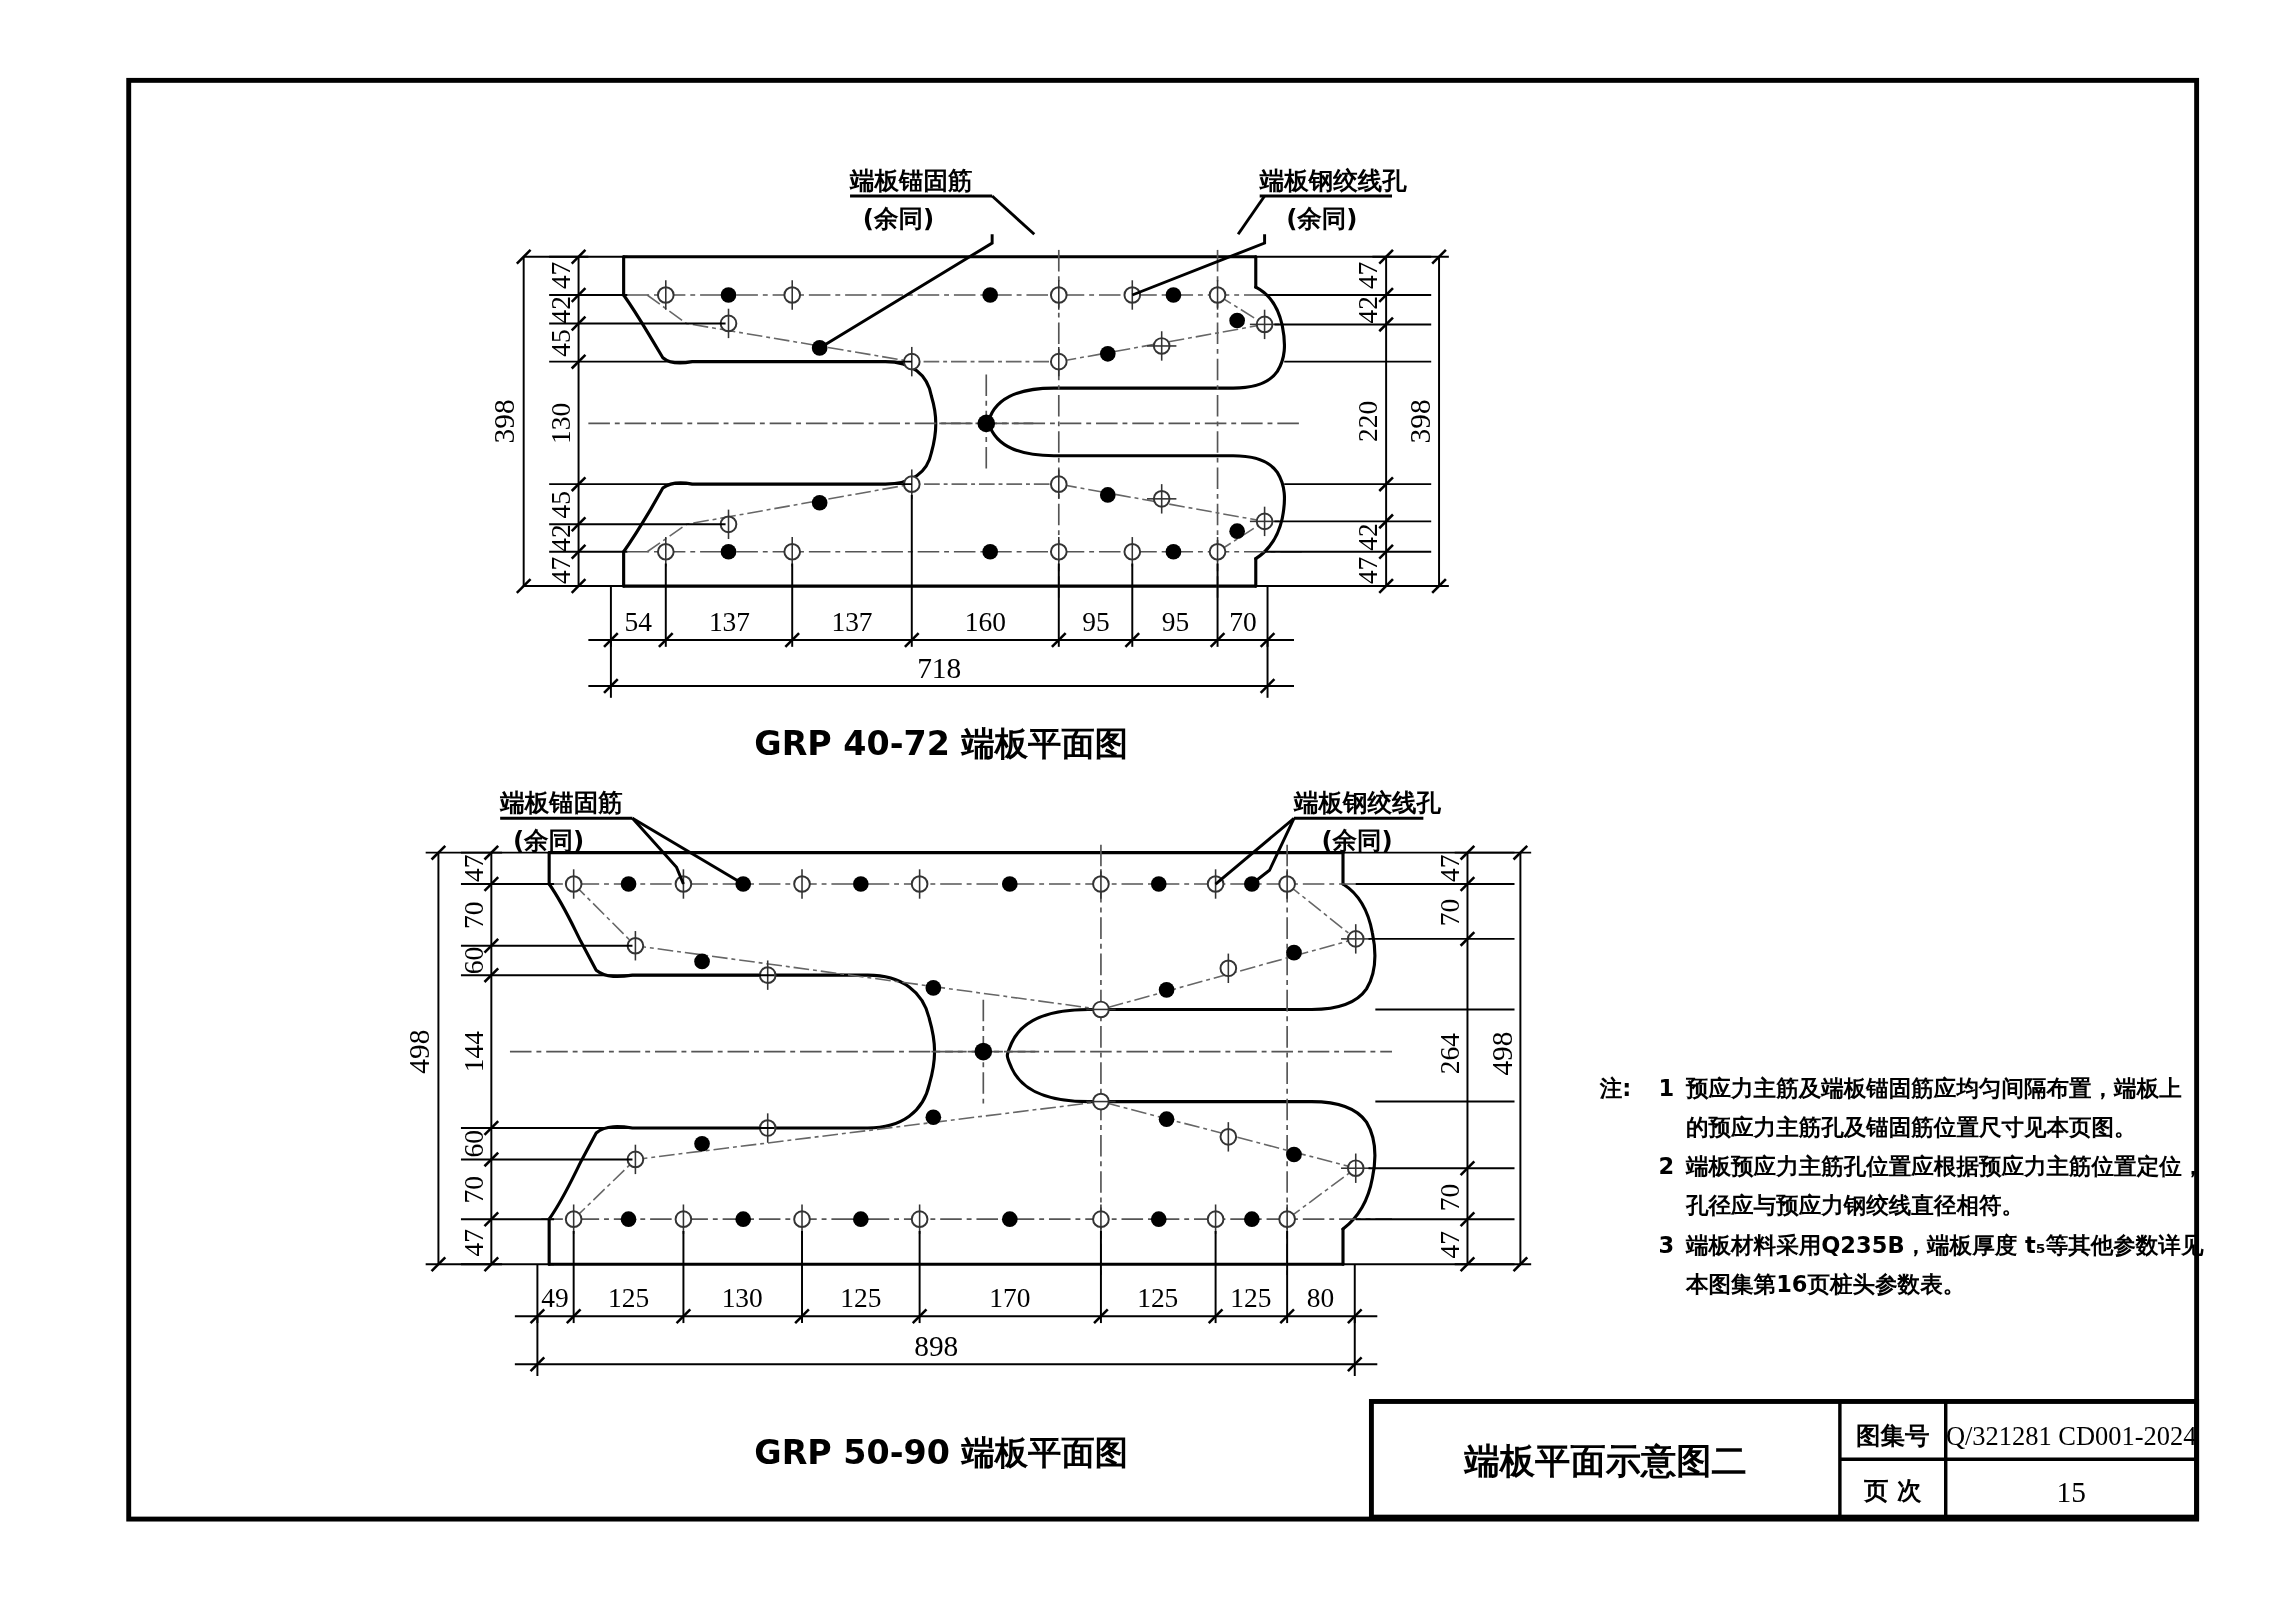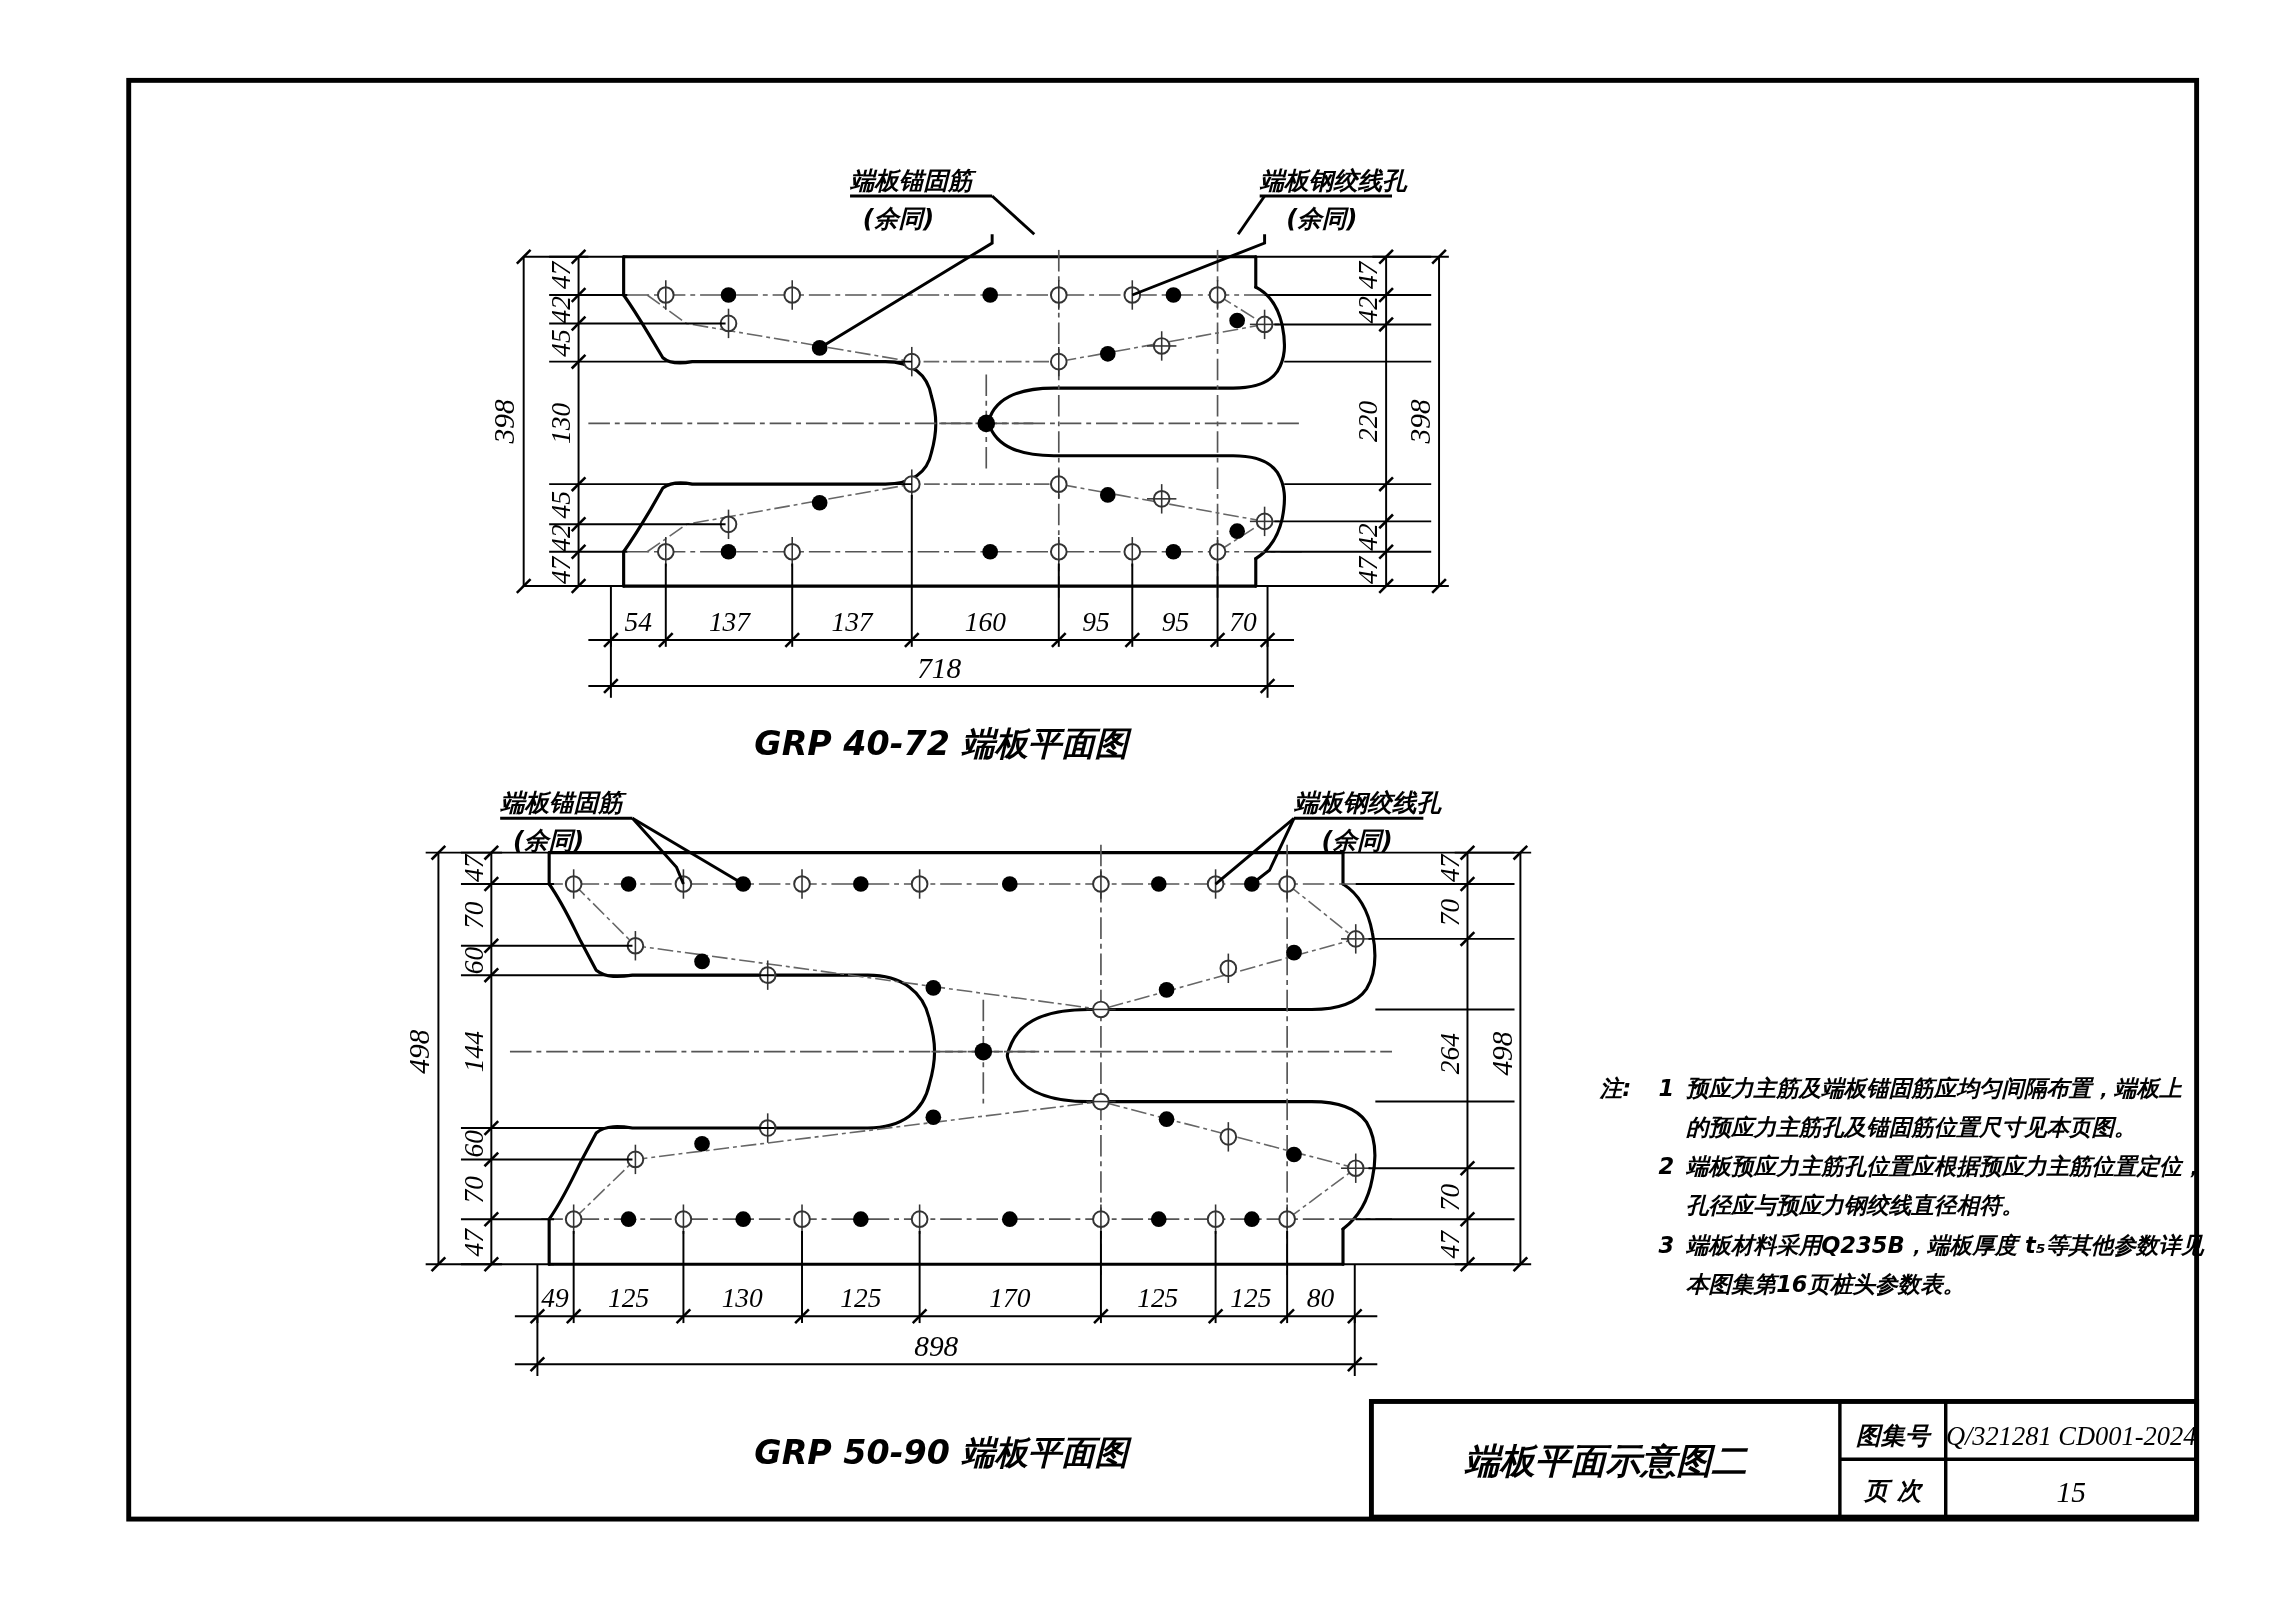--- a/index.html
+++ b/index.html
@@ -1,17 +1,17 @@
 <!DOCTYPE html>
 <html><head>
 <meta charset="utf-8">
 <style>
   html,body{margin:0;padding:0;background:#ffffff;}
   body{width:2293px;height:1621px;font-family:"Liberation Serif",serif;overflow:hidden;}
-  #sheet{position:relative;width:2293px;height:1621px;background:#fff;font-style:italic;}
+  #sheet{position:relative;width:2293px;height:1621px;background:#fff;}
   svg{display:block;}
   text{font-family:"Liberation Serif",serif;fill:#000;}
   .cjk{font-family:"DejaVu Sans",sans-serif;font-weight:bold;}
   .num{font-family:"Liberation Serif",serif;}
 </style>
 </head>
 <body>
 
 <div id="sheet">
 <svg width="2293" height="1621" viewBox="0 0 2339 1654" xmlns="http://www.w3.org/2000/svg">

